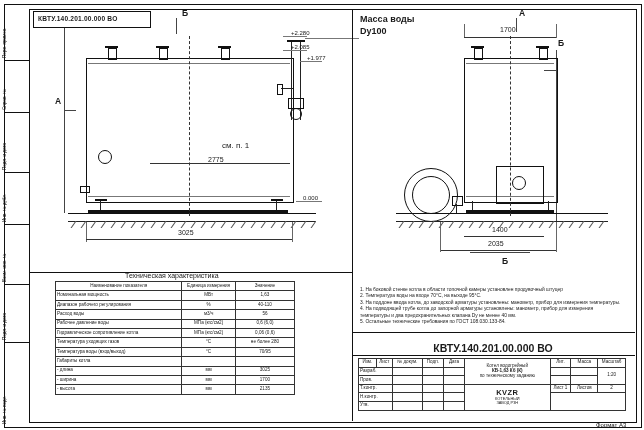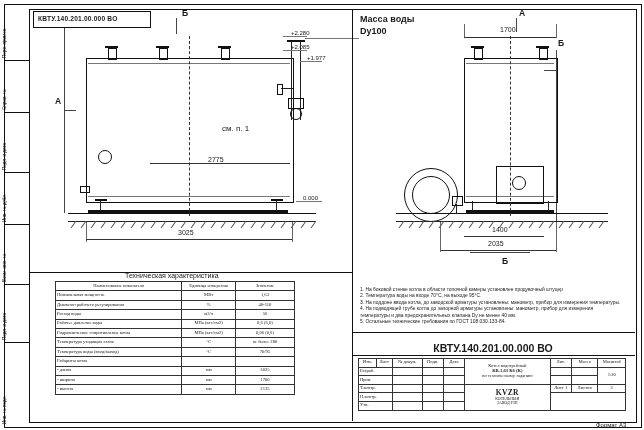--- a/index.html
+++ b/index.html
@@ -33,21 +33,21 @@
   .plate{position:absolute;background:#111;}
   .hatch{position:absolute;overflow:hidden;}
   .hatch i{position:absolute;top:-4px;width:1px;height:18px;background:#555;transform:rotate(35deg);}
   .circ{position:absolute;border:1.2px solid #111;border-radius:50%;}
   .nozzle{position:absolute;border:1.1px solid #111;}
   .flg{position:absolute;background:#111;}
   .dimline{position:absolute;height:0;border-top:1px solid #333;}
   .ext{position:absolute;width:0;border-left:1px solid #666;}
 
   
-  table{border-collapse:collapse;position:absolute;font-size:4.6px;font-family:Liberation Serif, serif;}
+  table{border-collapse:collapse;position:absolute;font-size:4.6px;}
   table td{border:0.7px solid #333;padding:0 1px;line-height:1.05;}
   .tc{text-align:center;}
   #spec{left:55px;top:281px;width:240px;}
   #spec td{height:8.4px;}
   #stamp{left:358px;top:358px;width:268px;font-size:4.6px;}
   #stamp td{height:7.6px;}
 
   #notes{position:absolute;left:360px;top:287px;width:262px;font-size:4.9px;line-height:1.32;}
   #titleblockTitle{position:absolute;left:360px;top:338px;width:266px;text-align:center;}
 
@@ -124,21 +124,21 @@
   <div class="txt t6" style="left:303px;top:195px;">0.000</div>
   <div class="ln h thinner" style="left:283px;top:36px;width:24px;"></div>
   <div class="ln h thinner" style="left:283px;top:50px;width:24px;"></div>
   <div class="ln h thinner" style="left:300px;top:61px;width:22px;"></div>
   <div class="ln h thinner" style="left:296px;top:201px;width:26px;"></div>
 
   <div class="txt t9 bold" style="left:360px;top:14px;">Масса воды</div>
   <div class="txt t9 bold" style="left:360px;top:26px;">Dy100</div>
   <div class="ln h thinner" style="left:305px;top:38px;width:54px;"></div>
 
-  <div class="txt t8" style="left:222px;top:124px;">см. п. 1</div>
+  <div class="txt t8" style="left:222px;top:141px;">см. п. 1</div>
 
   <div class="circ" style="left:98px;top:150px;width:12px;height:12px;"></div>
 
   <div class="nozzle" style="left:80px;top:186px;width:8px;height:5px;"></div>
 
   <div class="ln v" style="left:100px;top:201px;height:12px;"></div>
   <div class="ln v" style="left:276px;top:201px;height:12px;"></div>
   <div class="plate" style="left:95px;top:199px;width:12px;height:2px;"></div>
   <div class="plate" style="left:271px;top:199px;width:12px;height:2px;"></div>
 

